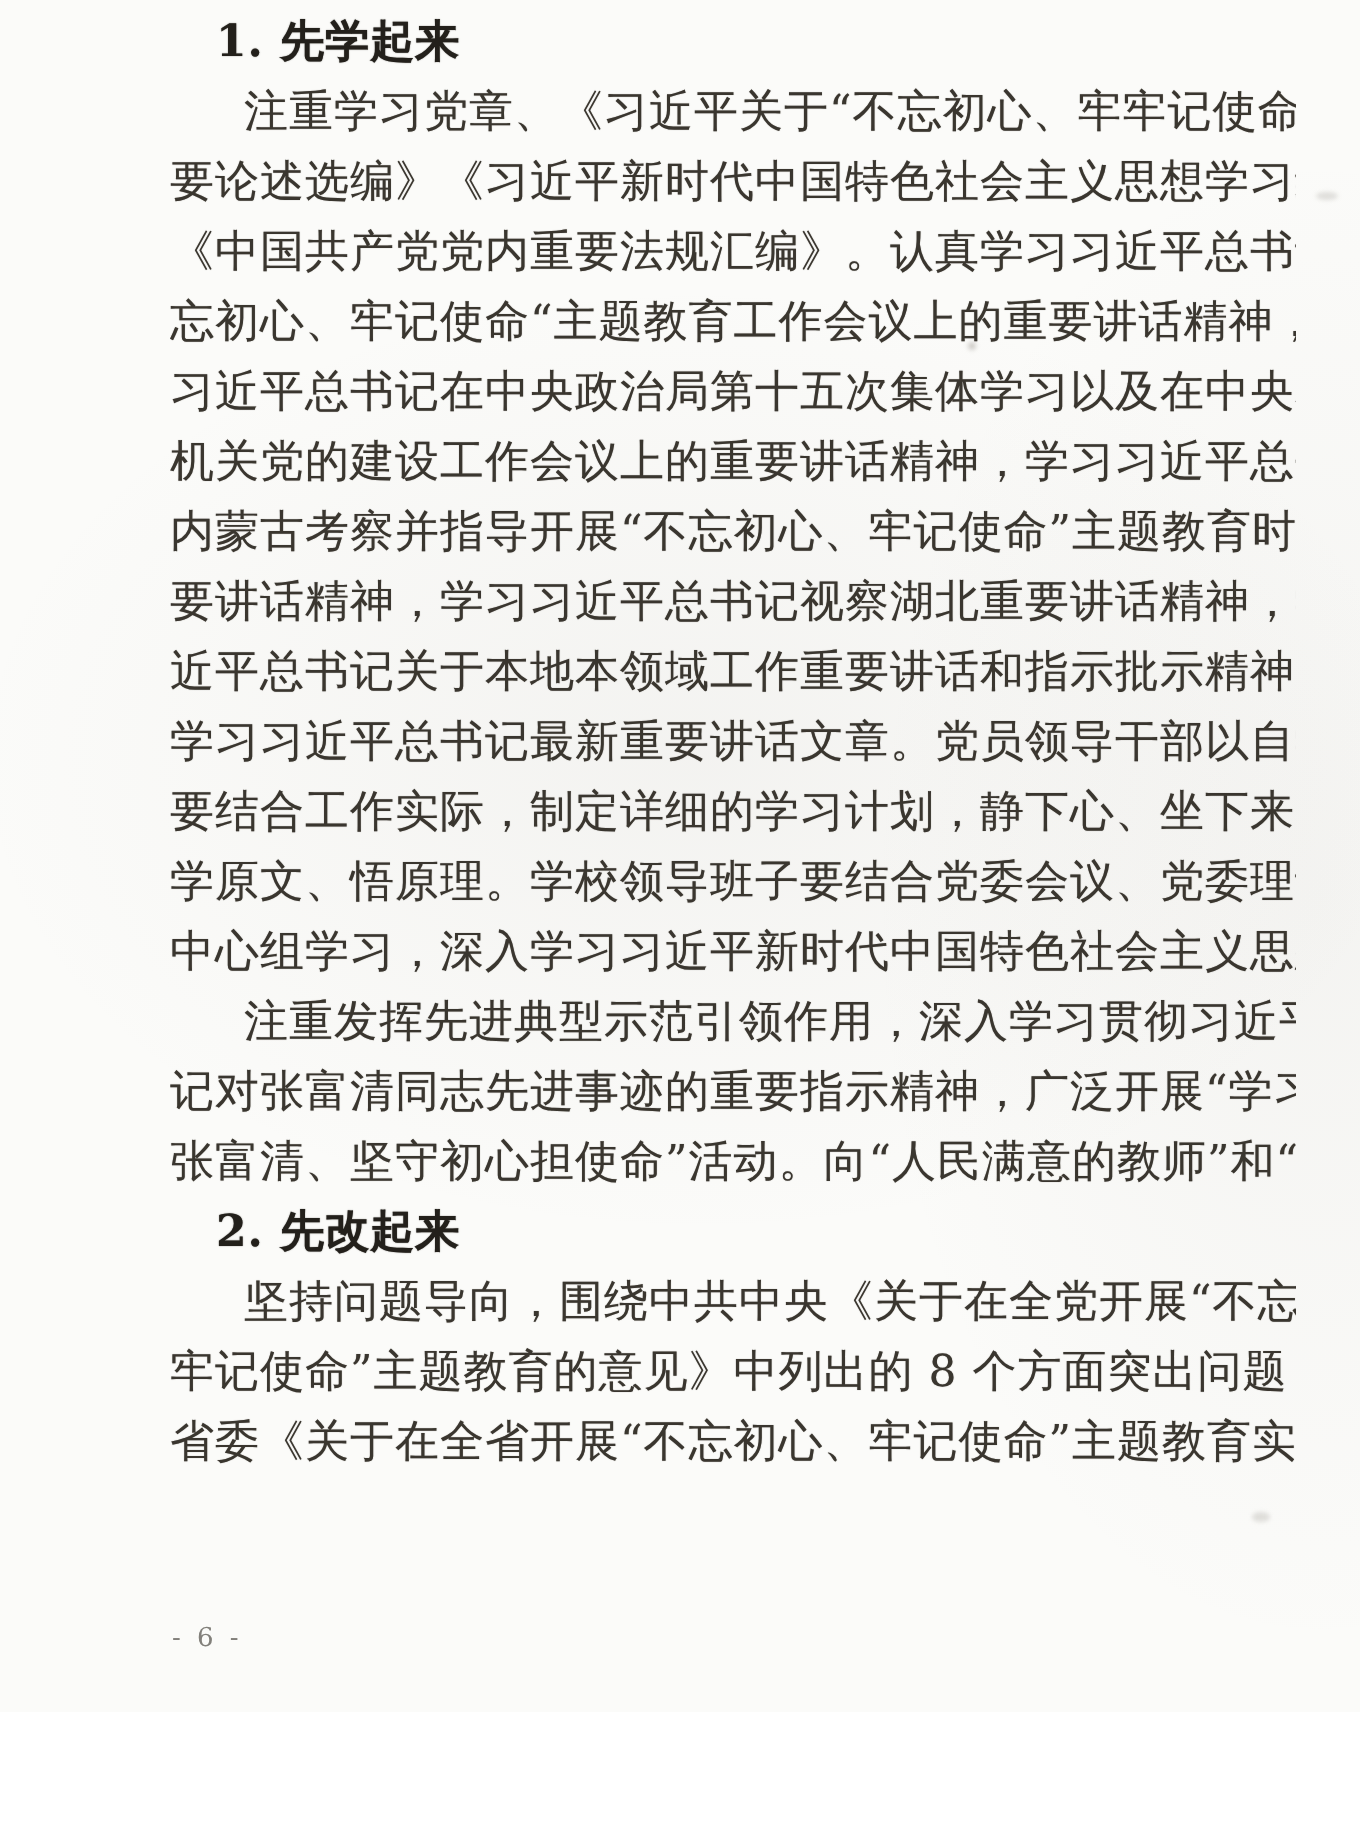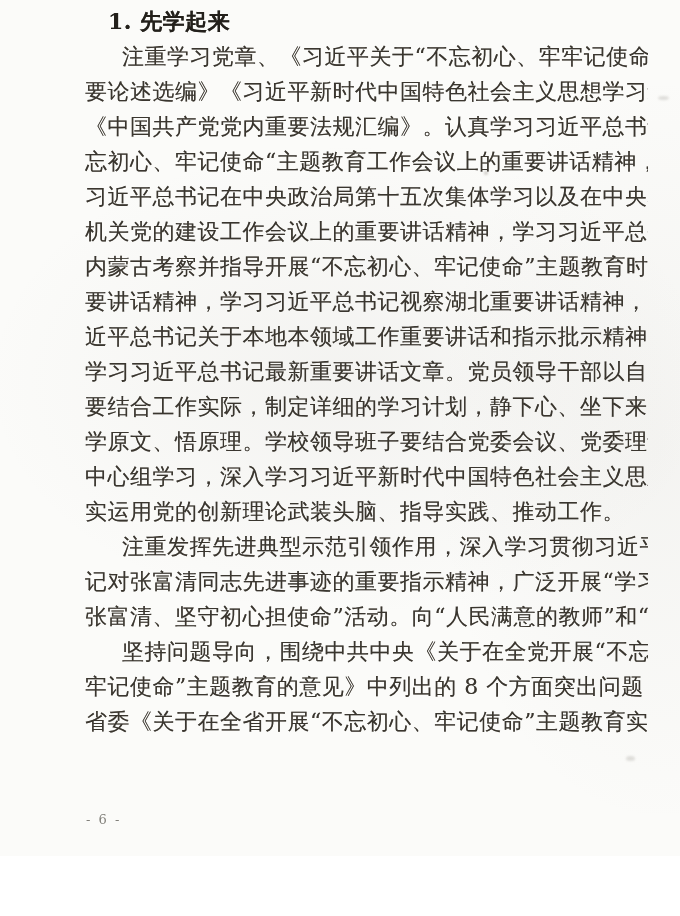--- a/index.html
+++ b/index.html
@@ -83,24 +83,24 @@
       <div class="line full">忘初心、牢记使命“主题教育工作会议上的重要讲话精神，学习</div>
       <div class="line full">习近平总书记在中央政治局第十五次集体学习以及在中央和国家</div>
       <div class="line full">机关党的建设工作会议上的重要讲话精神，学习习近平总书记在</div>
       <div class="line full">内蒙古考察并指导开展“不忘初心、牢记使命”主题教育时的重</div>
       <div class="line full">要讲话精神，学习习近平总书记视察湖北重要讲话精神，学习习</div>
       <div class="line full">近平总书记关于本地本领域工作重要讲话和指示批示精神，跟进</div>
       <div class="line full">学习习近平总书记最新重要讲话文章。党员领导干部以自学为主，</div>
       <div class="line full">要结合工作实际，制定详细的学习计划，静下心、坐下来，读原著、</div>
       <div class="line full">学原文、悟原理。学校领导班子要结合党委会议、党委理认学习</div>
       <div class="line full">中心组学习，深入学习习近平新时代中国特色社会主义思想，切</div>
-      <div class="line end">实运用党的创新理论武装头脑、指导实践、推动工作。</div>
       <div class="line first">注重发挥先进典型示范引领作用，深入学习贯彻习近平总书</div>
       <div class="line full">记对张富清同志先进事迹的重要指示精神，广泛开展“学习英雄</div>
       <div class="line full">张富清、坚守初心担使命”活动。向“人民满意的教师”和“人</div>
+      <div class="line heading">2. 先改起来</div>
       <div class="line first">坚持问题导向，围绕中共中央《关于在全党开展“不忘初心、</div>
       <div class="line full">牢记使命”主题教育的意见》中列出的 8 个方面突出问题，围绕</div>
       <div class="line full">省委《关于在全省开展“不忘初心、牢记使命”主题教育实施方</div>
     </div>
 
   <div class="pagenum">- 6 -</div>
 
   <div class="speck s1"></div>
   <div class="speck s2"></div>
   <div class="speck s3"></div>

